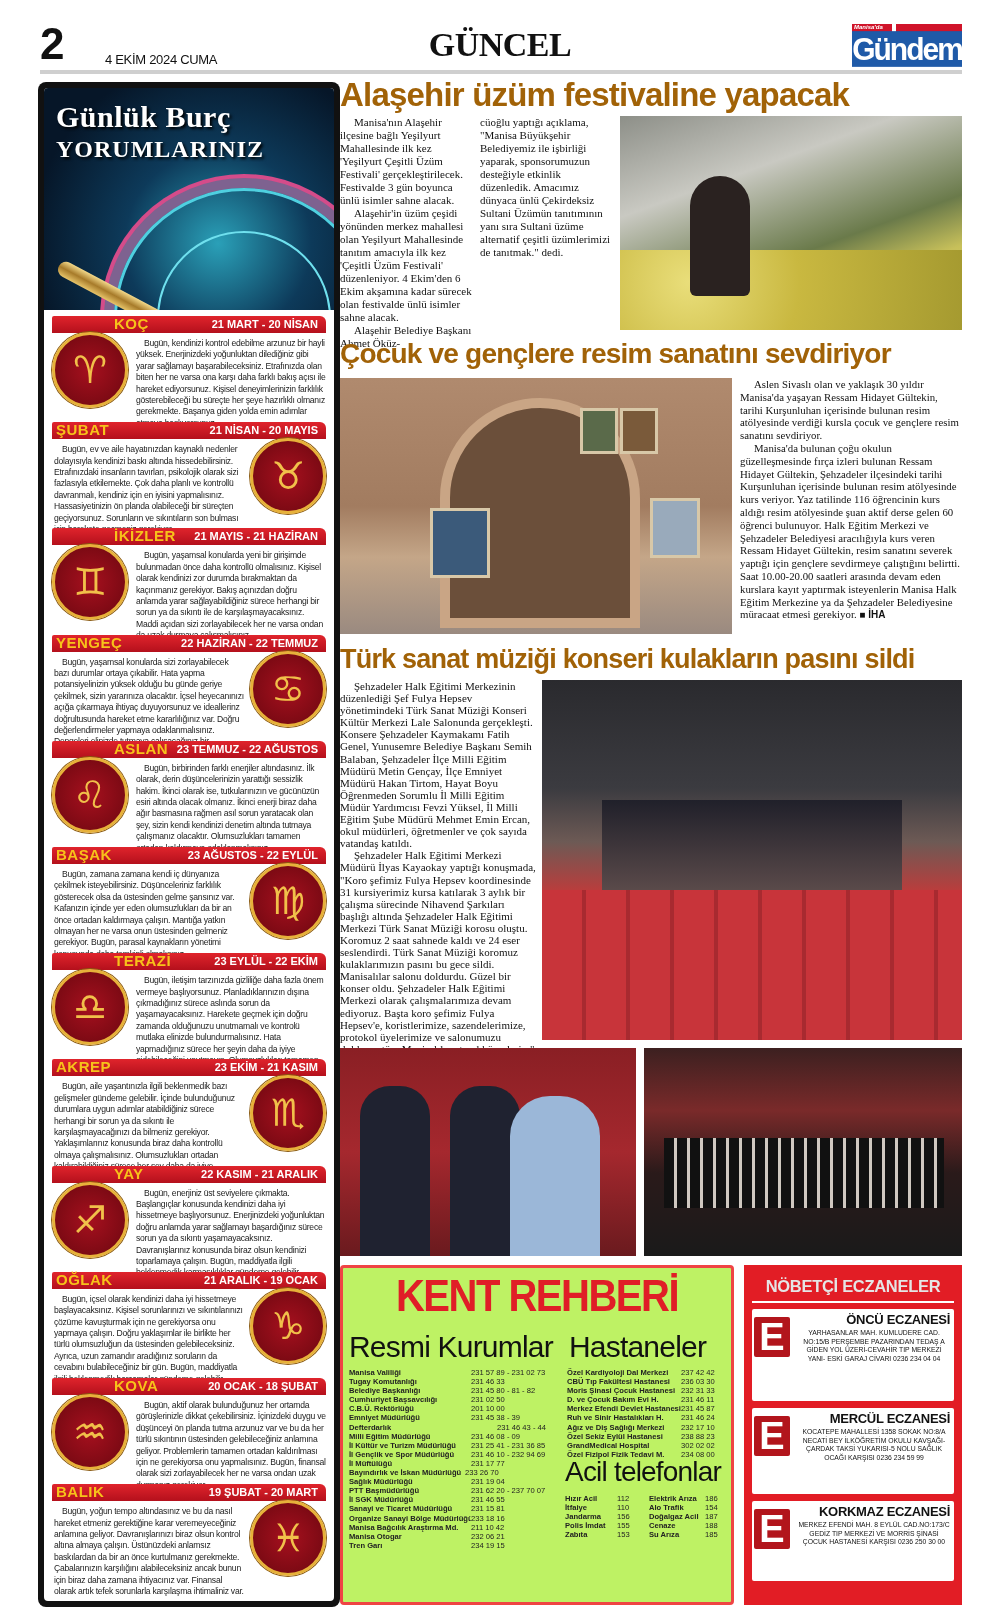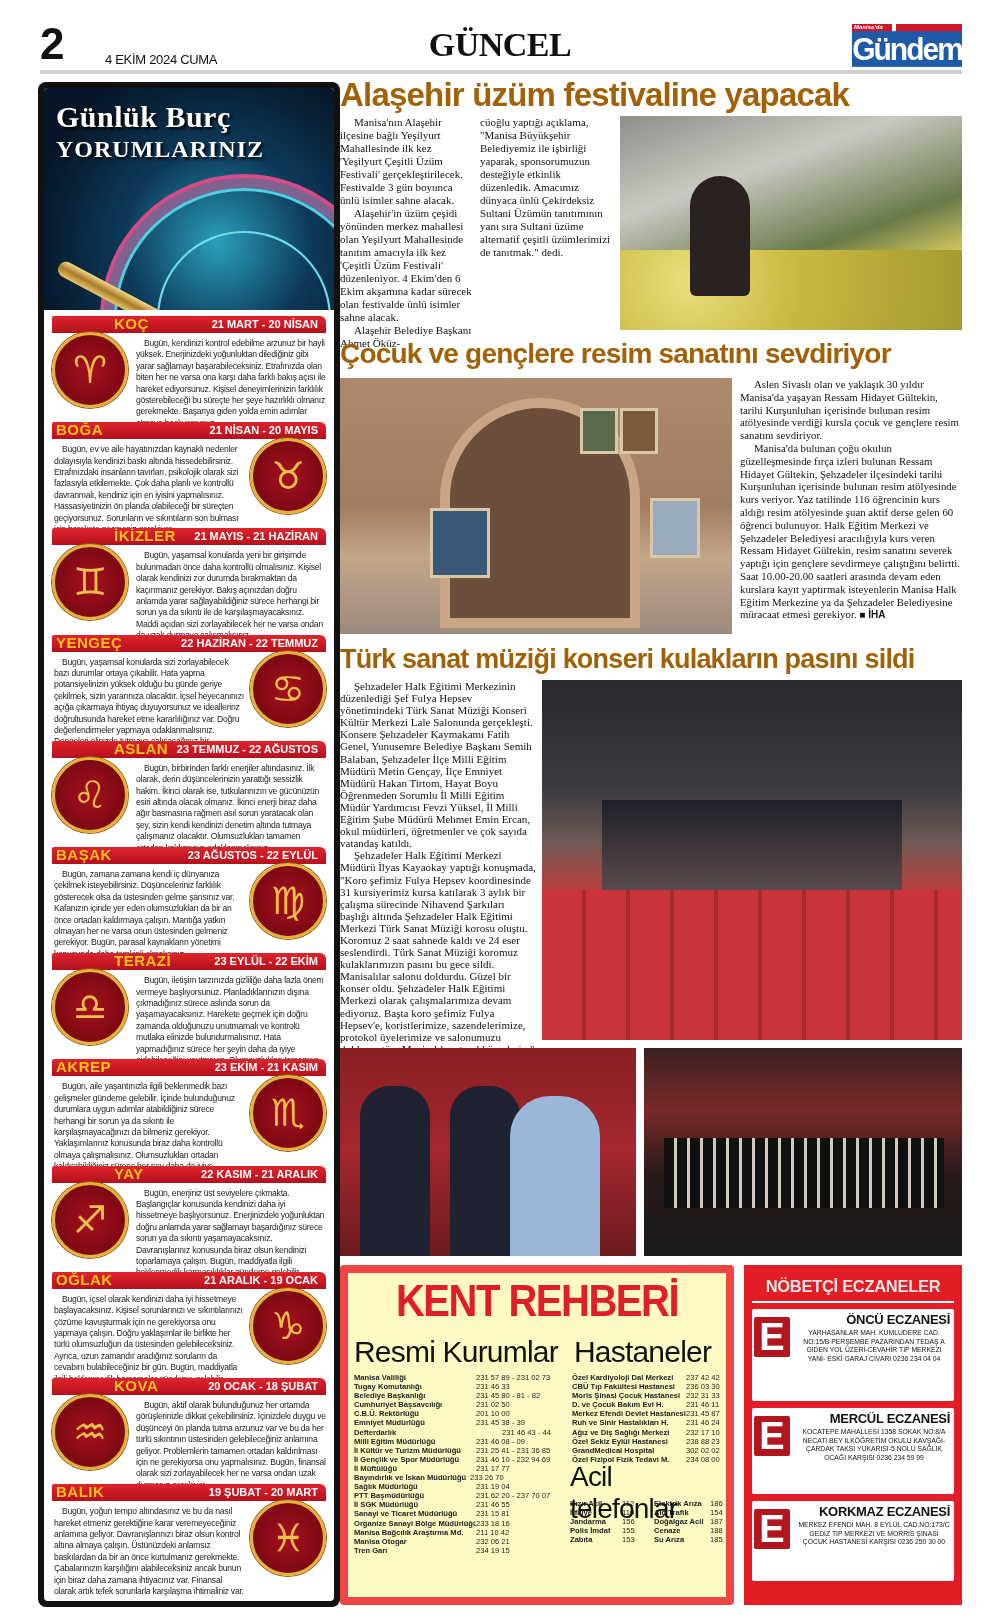--- a/index.html
+++ b/index.html
@@ -52,21 +52,21 @@
 #p2 .paint{position:absolute;background:#3b5a7a;border:3px solid #d8c8a8}
 #p3{left:542px;top:680px;width:420px;height:360px;background:linear-gradient(#2a2a2e 0%,#3b3b40 30%,#6d5a55 45%,#c23a3a 60%,#b03030 100%)}
 #p3 .stage{position:absolute;left:60px;top:120px;width:300px;height:90px;background:linear-gradient(#20202a,#5a4a4a)}
 #p3 .seats{position:absolute;left:0;bottom:0;width:100%;height:150px;background:repeating-linear-gradient(90deg,#c8343a 0 40px,#a82a30 40px 44px)}
 #p4{left:340px;top:1048px;width:296px;height:208px;background:linear-gradient(#8a1f24,#a5282e 50%,#6a1a1e)}
 #p4 .man{position:absolute;bottom:0;width:70px;height:170px;background:#1f2230;border-radius:30px 30px 0 0}
 #p4 .woman{position:absolute;left:170px;bottom:0;width:90px;height:160px;background:#9bb7d8;border-radius:40px 40px 0 0}
 #p5{left:644px;top:1048px;width:318px;height:208px;background:linear-gradient(#3c2020,#7a2a2a 30%,#2a1a1a 60%,#1a1a1a)}
 #p5 .choir{position:absolute;left:20px;top:90px;width:280px;height:70px;background:repeating-linear-gradient(90deg,#111 0 10px,#cfc8c0 10px 13px)}
 
-#kent{left:340px;top:1265px;width:394px;height:340px;border:8px solid #ef4444;border-radius:4px;background:#fef9c3}
+#kent{left:340px;top:1265px;width:394px;height:340px;border:3px solid #ef4444;border-radius:4px;background:#bef264}
 #kent-title{position:absolute;left:0;top:6px;width:100%;text-align:center;font:900 40px "Liberation Sans",sans-serif;color:#e01e27;letter-spacing:-1.5px;transform:scaleY(1.1)}
 #kent .sub{position:absolute;font:30px "Liberation Sans",sans-serif;letter-spacing:-.8px;color:#111}
 #kent .list{position:absolute;font:bold 7.6px/9.1px "Liberation Sans",sans-serif;color:#222}
 #kent .list .row{display:flex;white-space:nowrap}
 #kent .list .k{overflow:hidden}
 #kent .list .v{font-weight:normal}
 
 #ecz{left:744px;top:1265px;width:218px;height:340px;background:#e21d25;padding:0 8px}
 #ecz-title{color:#e5e5e5;font:900 16.5px "Liberation Sans",sans-serif;text-align:center;padding-top:12px;letter-spacing:-.3px}
 #ecz-rule{height:2px;background:#fff;margin:5px 0 6px}
@@ -101,21 +101,21 @@
     <div id="signs">
         <div class="sign left" style="top: 228px;">
           <div class="bar"></div>
           <div class="name">KOÇ</div>
           <div class="dates">21 MART - 20 NİSAN</div>
           <div class="medal">♈</div>
           <div class="text">Bugün, kendinizi kontrol edebilme arzunuz bir hayli yüksek. Enerjinizdeki yoğunluktan dilediğiniz gibi yarar sağlamayı başarabileceksiniz. Etrafınızda olan biten her ne varsa ona karşı daha farklı bakış açısı ile hareket ediyorsunuz. Kişisel deneyimlerinizin farklılık gösterebileceği bu süreçte her şeye hazırlıklı olmanız gerekmekte. Başarıya giden yolda emin adımlar atmaya başlıyorsunuz.</div>
         </div>
         <div class="sign right" style="top: 334.2px;">
           <div class="bar"></div>
-          <div class="name">BOĞA</div>
+          <div class="name">ŞUBAT</div>
           <div class="dates">21 NİSAN - 20 MAYIS</div>
           <div class="medal">♉</div>
           <div class="text">Bugün, ev ve aile hayatınızdan kaynaklı nedenler dolayısıyla kendinizi baskı altında hissedebilirsiniz. Etrafınızdaki insanların tavırları, psikolojik olarak sizi fazlasıyla etkilemekte. Çok daha planlı ve kontrollü davranmalı, kendiniz için en iyisini yapmalısınız. Hassasiyetinizin ön planda olabileceği bir süreçten geçiyorsunuz. Sorunların ve sıkıntıların son bulması için harekete geçmeniz gerekiyor.</div>
         </div>
         <div class="sign left" style="top: 440.4px;">
           <div class="bar"></div>
           <div class="name">İKİZLER</div>
           <div class="dates">21 MAYIS - 21 HAZİRAN</div>
           <div class="medal">♊</div>
           <div class="text">Bugün, yaşamsal konularda yeni bir girişimde bulunmadan önce daha kontrollü olmalısınız. Kişisel olarak kendinizi zor durumda bırakmaktan da kaçınmanız gerekiyor. Bakış açınızdan doğru anlamda yarar sağlayabildiğiniz sürece herhangi bir sorun ya da sıkıntı ile de karşılaşmayacaksınız. Maddi açıdan sizi zorlayabilecek her ne varsa ondan da uzak durmaya çalışmalısınız.</div>

